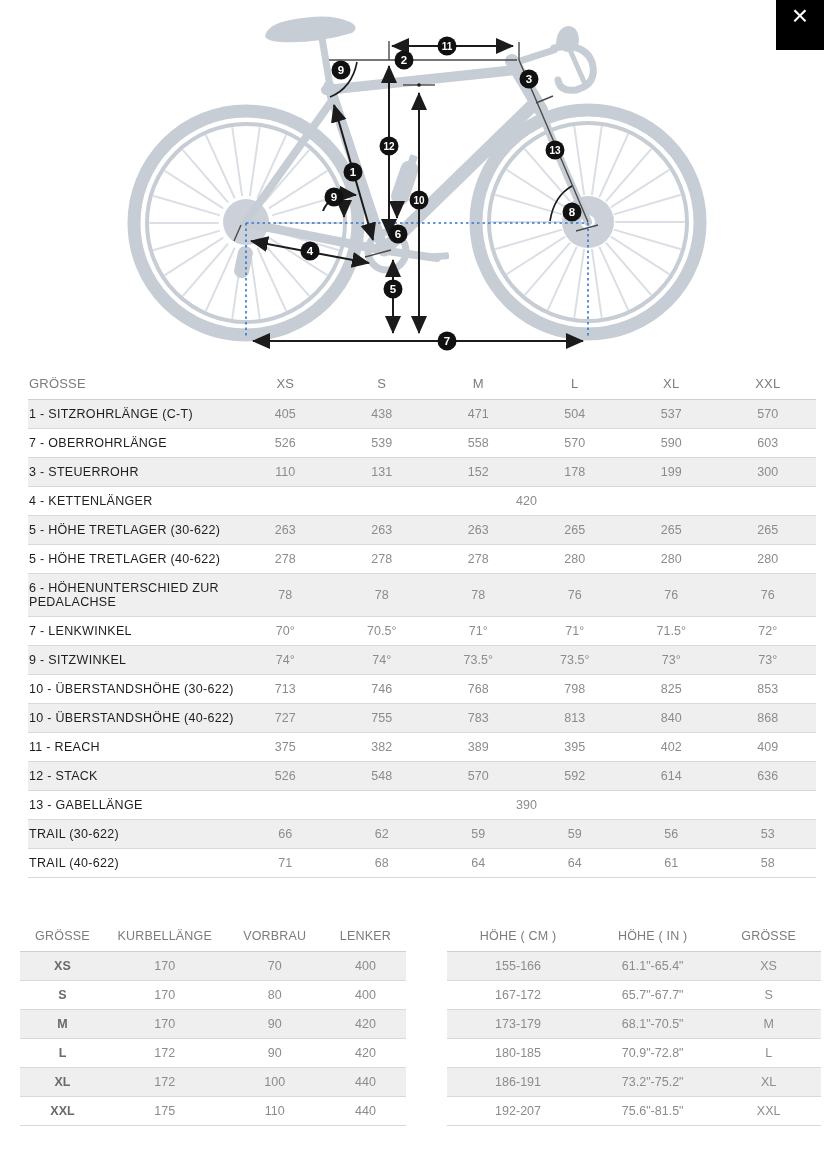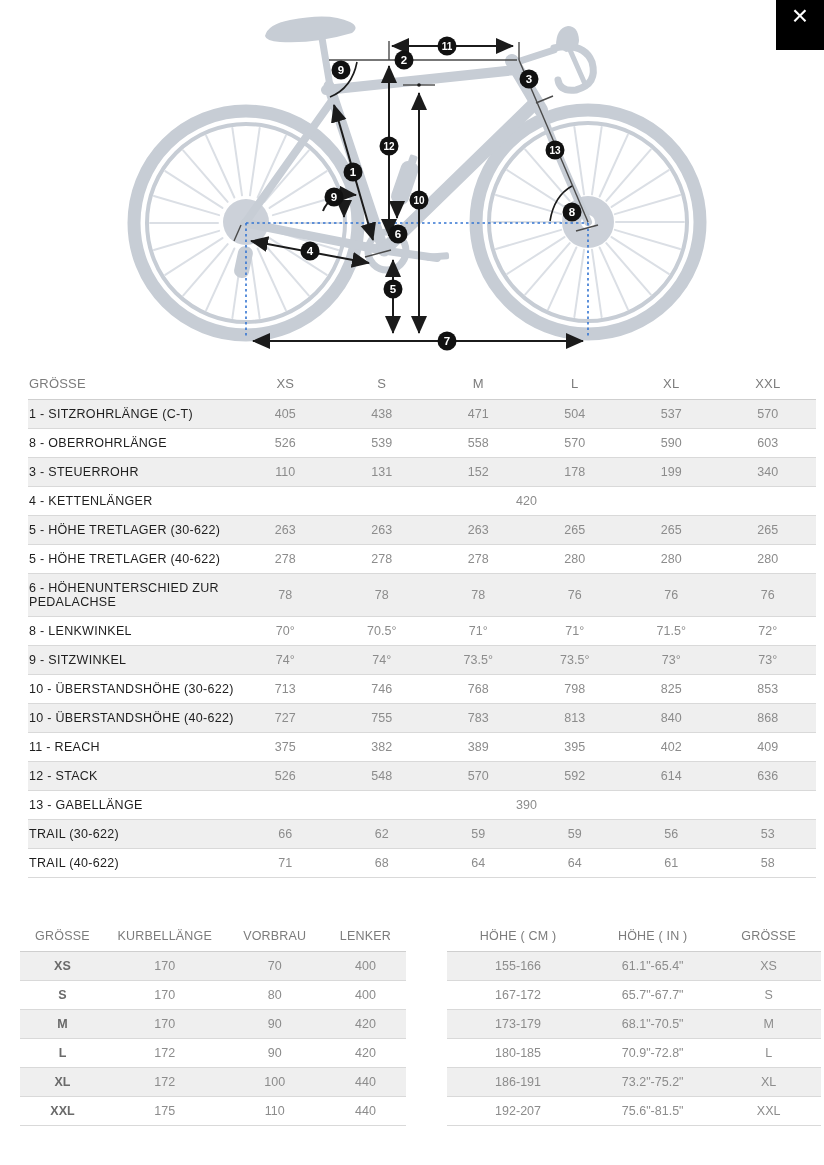--- a/index.html
+++ b/index.html
@@ -275,36 +275,36 @@
         <tr>
           <td class="lab">1 - SITZROHRLÄNGE (C-T)</td>
           <td>405</td>
           <td>438</td>
           <td>471</td>
           <td>504</td>
           <td>537</td>
           <td>570</td>
         </tr>
         <tr>
-          <td class="lab">8 - OBERROHRLÄNGE</td>
+          <td class="lab">7 - OBERROHRLÄNGE</td>
           <td>526</td>
           <td>539</td>
           <td>558</td>
           <td>570</td>
           <td>590</td>
           <td>603</td>
         </tr>
         <tr>
           <td class="lab">3 - STEUERROHR</td>
           <td>110</td>
           <td>131</td>
           <td>152</td>
           <td>178</td>
           <td>199</td>
-          <td>340</td>
+          <td>300</td>
         </tr>
         <tr>
           <td class="lab">4 - KETTENLÄNGER</td>
           <td colspan="6">420</td>
         </tr>
         <tr>
           <td class="lab">5 - HÖHE TRETLAGER (30-622)</td>
           <td>263</td>
           <td>263</td>
           <td>263</td>
@@ -324,21 +324,21 @@
         <tr>
           <td class="lab">6 - HÖHENUNTERSCHIED ZUR PEDALACHSE</td>
           <td>78</td>
           <td>78</td>
           <td>78</td>
           <td>76</td>
           <td>76</td>
           <td>76</td>
         </tr>
         <tr>
-          <td class="lab">8 - LENKWINKEL</td>
+          <td class="lab">7 - LENKWINKEL</td>
           <td>70°</td>
           <td>70.5°</td>
           <td>71°</td>
           <td>71°</td>
           <td>71.5°</td>
           <td>72°</td>
         </tr>
         <tr>
           <td class="lab">9 - SITZWINKEL</td>
           <td>74°</td>

